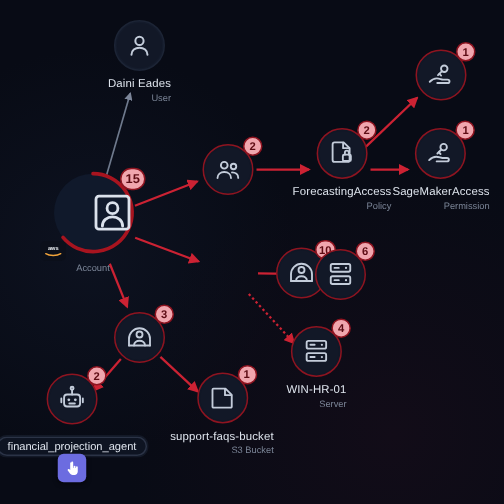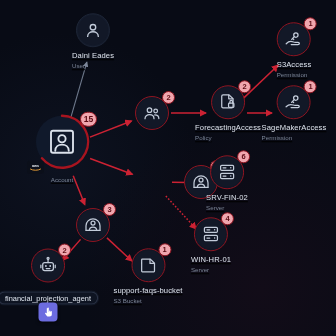--- a/index.html
+++ b/index.html
@@ -30,31 +30,31 @@
     color:#5d0c14;font-size:7.5px;font-weight:bold;line-height:11px;
     text-align:center;box-sizing:border-box;
   }
   .awslogo{
     position:absolute;z-index:6;left:-7px;bottom:-4px;
     width:17px;height:13px;border-radius:3px;background:#0b0f1a;
     display:flex;align-items:center;justify-content:center;
   }
   .awslogo svg{width:15px;height:11px;display:block;}
 
-  .cap{margin-top:4px;text-align:left;white-space:nowrap;text-decoration:underline;}
+  .cap{margin-top:4px;text-align:right;white-space:nowrap;}
   .title{font-size:7.6px;color:#dfe5ee;letter-spacing:.1px;}
   .sub{font-size:6.2px;color:#7b8597;margin-top:1.5px;}
   .pill{
     display:inline-block;padding:2px 7px;border:1px solid #39405120;border-radius:9px;
     background:#0e1422;box-shadow:0 0 0 1px #2b3346 inset;
     font-size:7.4px;color:#dfe5ee;white-space:nowrap;
   }
 
   
-  .node.account .bubble{width:56px;height:56px;}
+  .node.account .bubble{width:56px;height:56px;justify-content:flex-end;}
   .node.account .glyph{width:30px;height:30px;color:#dbe2ec;}
   .node.account .badge{right:-7px;top:-2px;min-width:17px;height:15px;border-radius:8px;font-size:8.6px;line-height:13px;}
 
   .cursor{
     position:absolute;transform:translate(-50%,-50%);
     width:19px;height:19px;border-radius:4px;background:#6c6ce0;
     display:flex;align-items:center;justify-content:center;z-index:30;
     box-shadow:0 1px 3px rgba(0,0,0,.5);
   }
   .cursor svg{width:12px;height:12px;display:block;color:#ffffff;}
@@ -169,24 +169,20 @@
           <span class="glyph">
             <svg viewBox="0 0 24 24" fill="none" stroke="currentColor" stroke-width="1.5" stroke-linecap="round" stroke-linejoin="round">
               <circle cx="14.6" cy="7" r="2.6"></circle>
               <path d="M12.8 8.9 9.6 12.1"></path>
               <path d="M10.7 11.1l1.4 1.4"></path>
               <path d="M3 17.4c1.8-1.8 3.6-2.7 5.6-2.7 2.2 0 3.6 1 5 1h3.6c1 0 1.6.6 1.6 1.4 0 .9-.8 1.3-1.7 1.3H9"></path>
             </svg>
           </span>
           <span class="badge">1</span>
         </div>
-        <div class="cap">
-          <div class="title">S3Access</div>
-          <div class="sub">Permission</div>
-        </div>
       </div>
       <div class="node" style="left: 294px; top: 113px;">
         <div class="bubble">
           <div class="ring"></div>
           <div class="disc"></div>
           <span class="glyph">
             <svg viewBox="0 0 24 24" fill="none" stroke="currentColor" stroke-width="1.5" stroke-linecap="round" stroke-linejoin="round">
               <circle cx="14.6" cy="7" r="2.6"></circle>
               <path d="M12.8 8.9 9.6 12.1"></path>
               <path d="M10.7 11.1l1.4 1.4"></path>
@@ -222,24 +218,20 @@
           <span class="glyph">
             <svg viewBox="0 0 24 24" fill="none" stroke="currentColor" stroke-width="1.5" stroke-linecap="round">
               <rect x="4.2" y="3.6" width="15.6" height="6.2" rx="1.4"></rect>
               <rect x="4.2" y="13.4" width="15.6" height="6.2" rx="1.4"></rect>
               <path d="M7.2 6.7h3.4M7.2 16.5h3.4"></path>
               <circle cx="16.4" cy="6.7" r=".9" fill="currentColor" stroke="none"></circle>
               <circle cx="16.4" cy="16.5" r=".9" fill="currentColor" stroke="none"></circle>
             </svg>
           </span>
           <span class="badge">6</span>
-        </div>
-        <div class="cap">
-          <div class="title">SRV-FIN-02</div>
-          <div class="sub">Server</div>
         </div>
       </div>
       <div class="node" style="left: 211px; top: 245px;">
         <div class="bubble">
           <div class="ring"></div>
           <div class="disc"></div>
           <span class="glyph">
             <svg viewBox="0 0 24 24" fill="none" stroke="currentColor" stroke-width="1.5" stroke-linecap="round">
               <rect x="4.2" y="3.6" width="15.6" height="6.2" rx="1.4"></rect>
               <rect x="4.2" y="13.4" width="15.6" height="6.2" rx="1.4"></rect>

